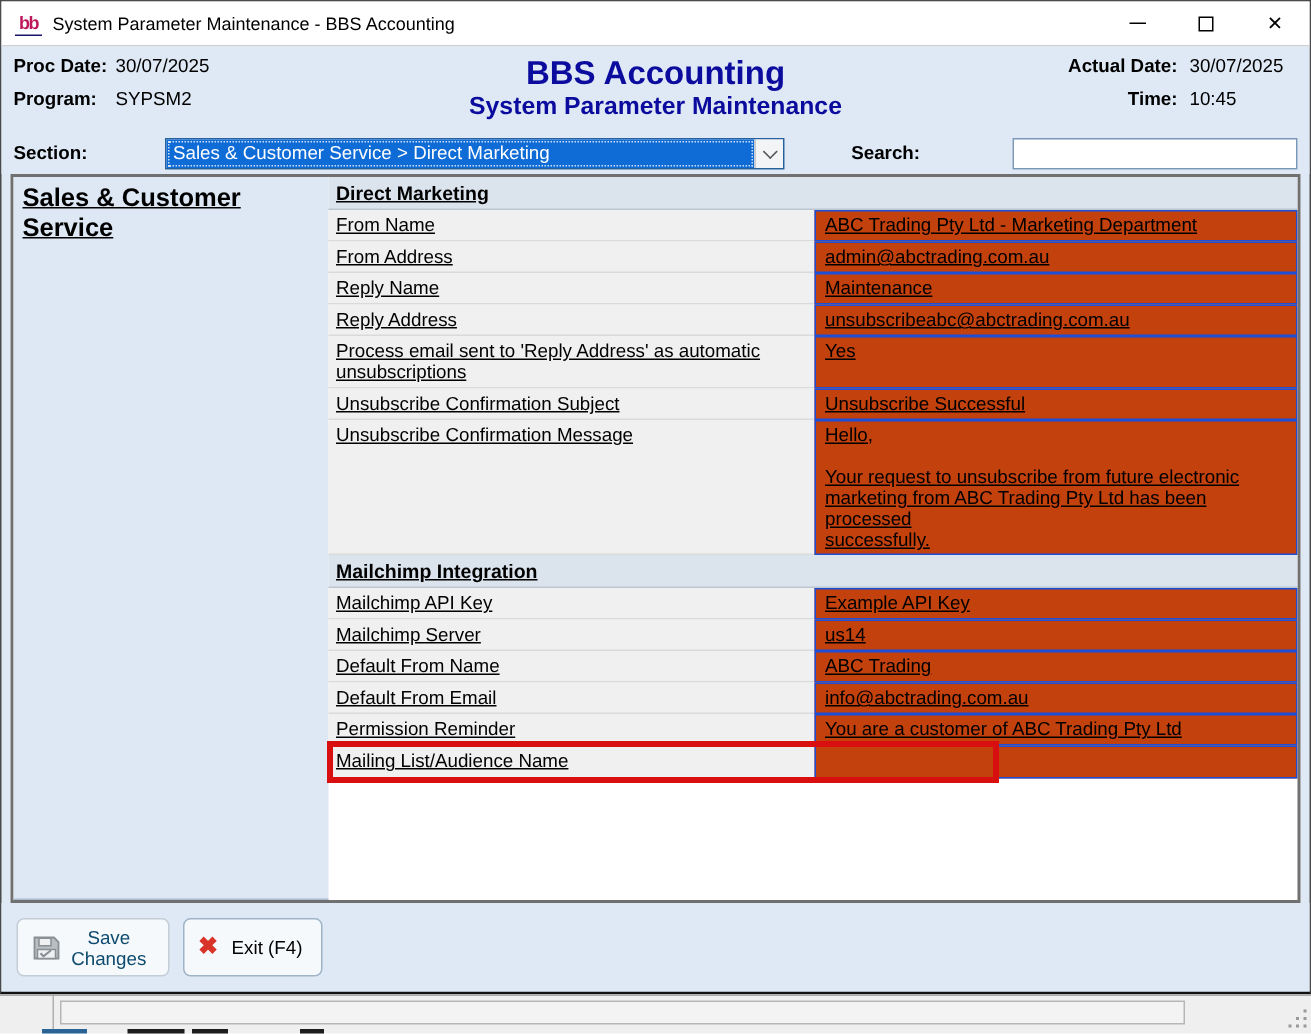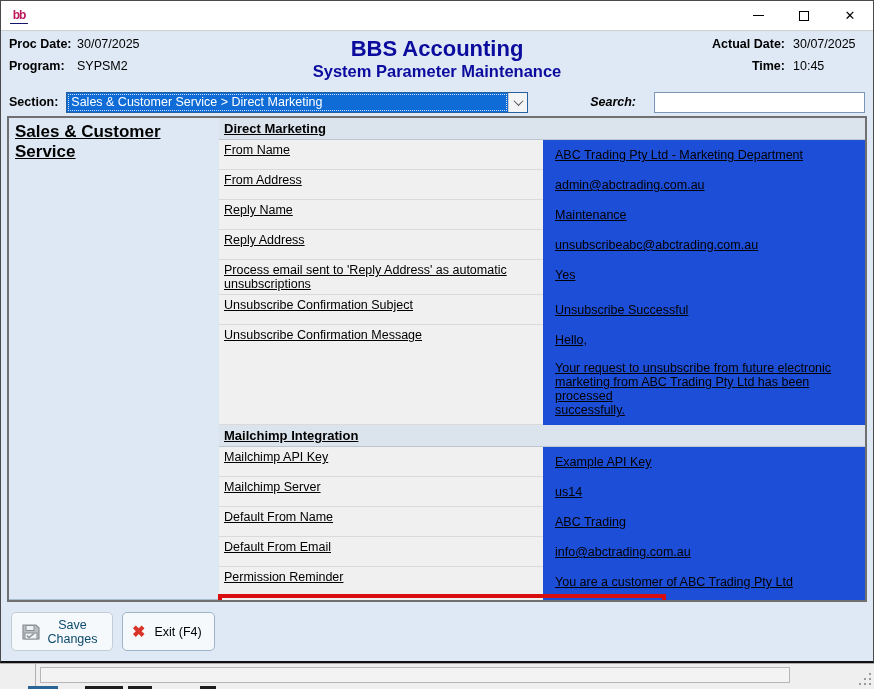--- a/index.html
+++ b/index.html
@@ -34,49 +34,49 @@
   .hdr-center { text-align:center; color:#0b0b9d; }
   .hdr-title { font-size:22px; font-weight:bold; line-height:24px; }
   .hdr-subtitle { font-size:16.5px; font-weight:bold; line-height:20px; }
   .hdr-right { padding-right:8px; font-size:12.5px; }
   .hdr-right .row { display:flex; justify-content:flex-end; margin-bottom:8px; }
   .hdr-right .lbl { font-weight:bold; text-align:right; margin-right:8px; }
   .hdr-right .val { width:72px; }
 
   
   .toolbar { height:28px; background:#dfe9f5; display:flex; align-items:center;
-             font-size:12.5px; flex:0 0 auto; }
+             font-size:12.5px; flex:0 0 auto;gap:44px; }
   .toolbar .section-lbl { font-weight:bold; margin:0 8px 0 8px; }
   .combo { width:462px; height:21px; border:1px solid #26619e; background:#fff;
            display:flex; align-items:stretch; }
   .combo-text { flex:1; background:#0f6cd6; color:#fff; font-size:12.5px;
                 padding:2px 4px; outline:1px dotted #cfe0f4; outline-offset:-2px;
                 white-space:nowrap; overflow:hidden; }
   .combo-btn { width:19px; background:#f3f4f5; border-left:1px solid #c9c9c9;
                display:flex; align-items:center; justify-content:center; }
   .chev { width:7px; height:7px; border-right:1.6px solid #555;
           border-bottom:1.6px solid #555; transform:rotate(45deg) translate(-1px,-1px); }
-  .toolbar .search-lbl { font-weight:bold; margin-left:auto; margin-right:18px;font-style:italic; }
+  .toolbar .search-lbl { font-weight:bold; margin-left:auto; margin-right:18px; }
   .search-input { width:211px; height:21px; border:1px solid #7a97b8; margin-right:8px;
                   font-size:12.5px; padding:0 4px; background:#fff;
                   font-family:"Liberation Sans", sans-serif; }
 
   
   .content { flex:1 1 auto; padding:0 6px; overflow:hidden; }
   .panel { height:100%; border:2px solid #707070; background:#fff;
            display:flex; overflow:hidden;text-decoration:underline; }
   .tbl-header { background:#dde8f4; font-size:17px; font-weight:bold;
                 padding:4px 6px 3px 6px; border-bottom:1px solid #a9bccd; }
   .tbl-subheader { background:#dbe3ec; font-size:13px; font-weight:bold;
                    padding:3px 5px; border-bottom:1px solid #bcc7d2; }
   .tbl-row { display:grid; grid-template-columns:324px 322px 1fr; position:relative; }
   .cell { font-size:12.5px; }
   .cell.label { background:#f0f0f0; padding:3px 5px; border-bottom:1px solid #dadada;
                 min-height:20px; }
-  .cell.value { background:#1d4ed8; border:6px solid #1d4ed8; padding:2px 6px;
+  .cell.value { background:#c2410c; border:1px solid #1d4ed8; padding:2px 6px;
                 white-space:pre-line; min-height:20px; }
   .cell.spare { background:#efefef; border-bottom:1px solid #dcdcdc; }
   .tbl-row.highlighted .cell { min-height:22px; }
   .tbl-row.highlighted::after { content:""; position:absolute; left:-1px; top:-3px;
       bottom:-3px; right:199px; border:4px solid #d90f0f; pointer-events:none; z-index:5; }
   .tbl-filler { flex:1; background:#fff; }
 
   
   .buttonbar { height:59px; background:#dfe9f5; padding:10px 0 0 10px;
                display:flex; gap:9px; flex:0 0 auto; }
@@ -106,20 +106,21 @@
   .sliver.d2 { left:128px; width:24px; background:#1d1d1d; }
   .sliver.d3 { left:200px; width:16px; background:#1d1d1d; }
 </style>
 </head>
 <body>
 
 <div class="window">
 
   <div class="titlebar">
     <span class="app-icon">bb</span>
+    <span class="titlebar-title">System Parameter Maintenance - BBS Accounting</span>
     <div class="win-controls">
       <div class="win-btn">
         <span class="glyph-min"></span>
       </div>
       <div class="win-btn">
         <span class="glyph-max"></span>
       </div>
       <div class="win-btn">
         <span class="glyph-close">✕</span>
       </div>

